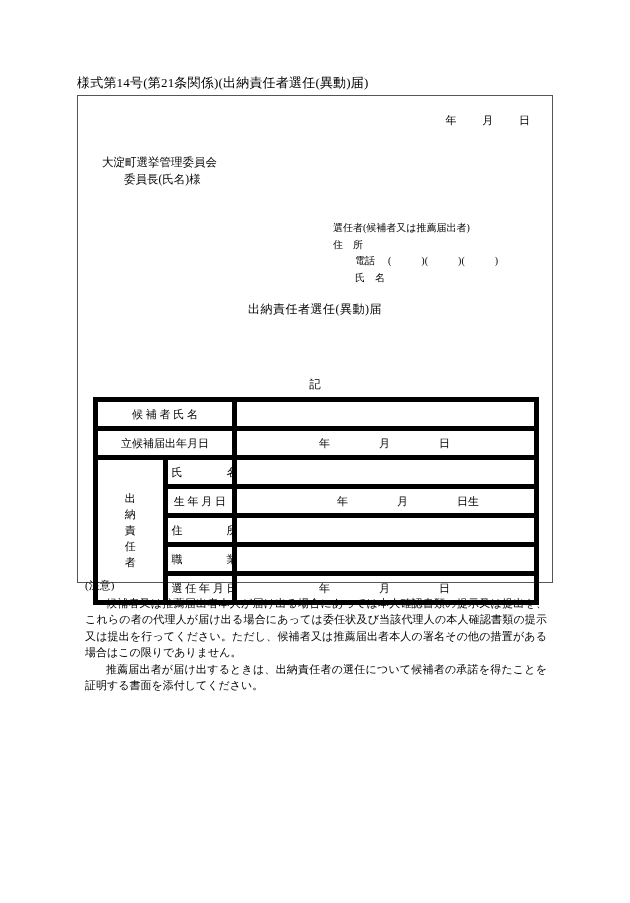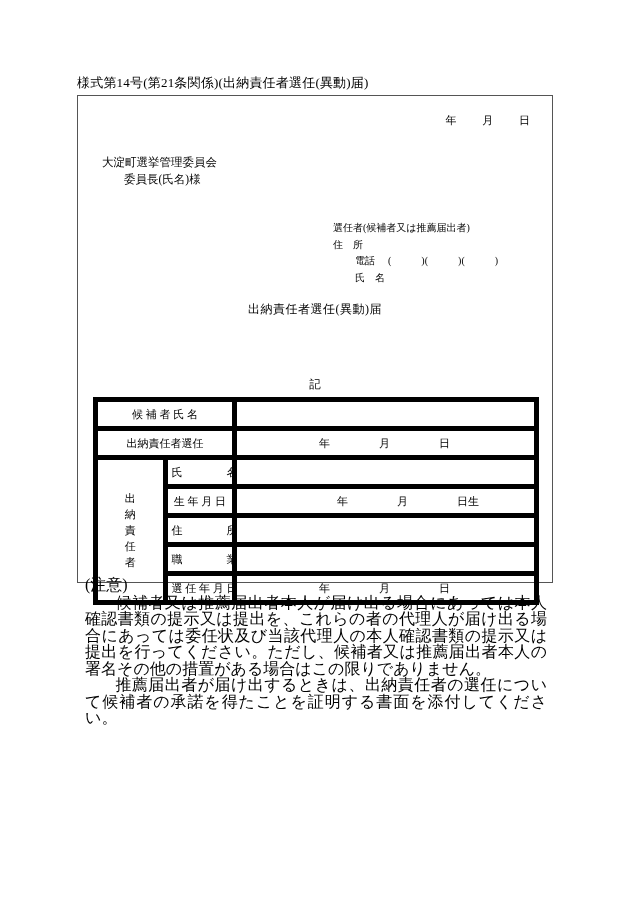--- a/index.html
+++ b/index.html
@@ -166,21 +166,21 @@
   .dateval2 { display: inline-block; padding-left: 96px; white-space: nowrap; }
   .dateval2 .g { display: inline-block; width: 60px; }
   .dateval2 .g.last { width: auto; }
 
   
   .notes {
     position: absolute;
     left: 7px;
     top: 481px;
     width: 462px;
-    font-size: 16px;
+    font-size: 11px;
     line-height: 16.5px;
   }
   .notes .note-head { margin-bottom: 1px; }
   .notes p {
     margin: 0;
     text-indent: 1.9em;
     text-align: justify;
   }
 </style>
 </head>
@@ -222,21 +222,21 @@
 
       <div class="ki">記</div>
 
       <table class="main-table">
         <tbody>
           <tr>
             <td class="lbl" colspan="2" style="width:126px;">候 補 者 氏 名</td>
             <td class="val"></td>
           </tr>
           <tr>
-            <td class="lbl" colspan="2">出納責任者選任</td>
+            <td class="lbl" colspan="2">立候補届出年月日</td>
             <td class="val">
               <span class="dateval">
                 <span class="g">年</span><span class="g">月</span><span class="g last">日</span>
               </span>
             </td>
           </tr>
           <tr>
             <td class="vlbl" rowspan="5">
               <span class="vtext">出</span>
               <span class="vtext">納</span>

